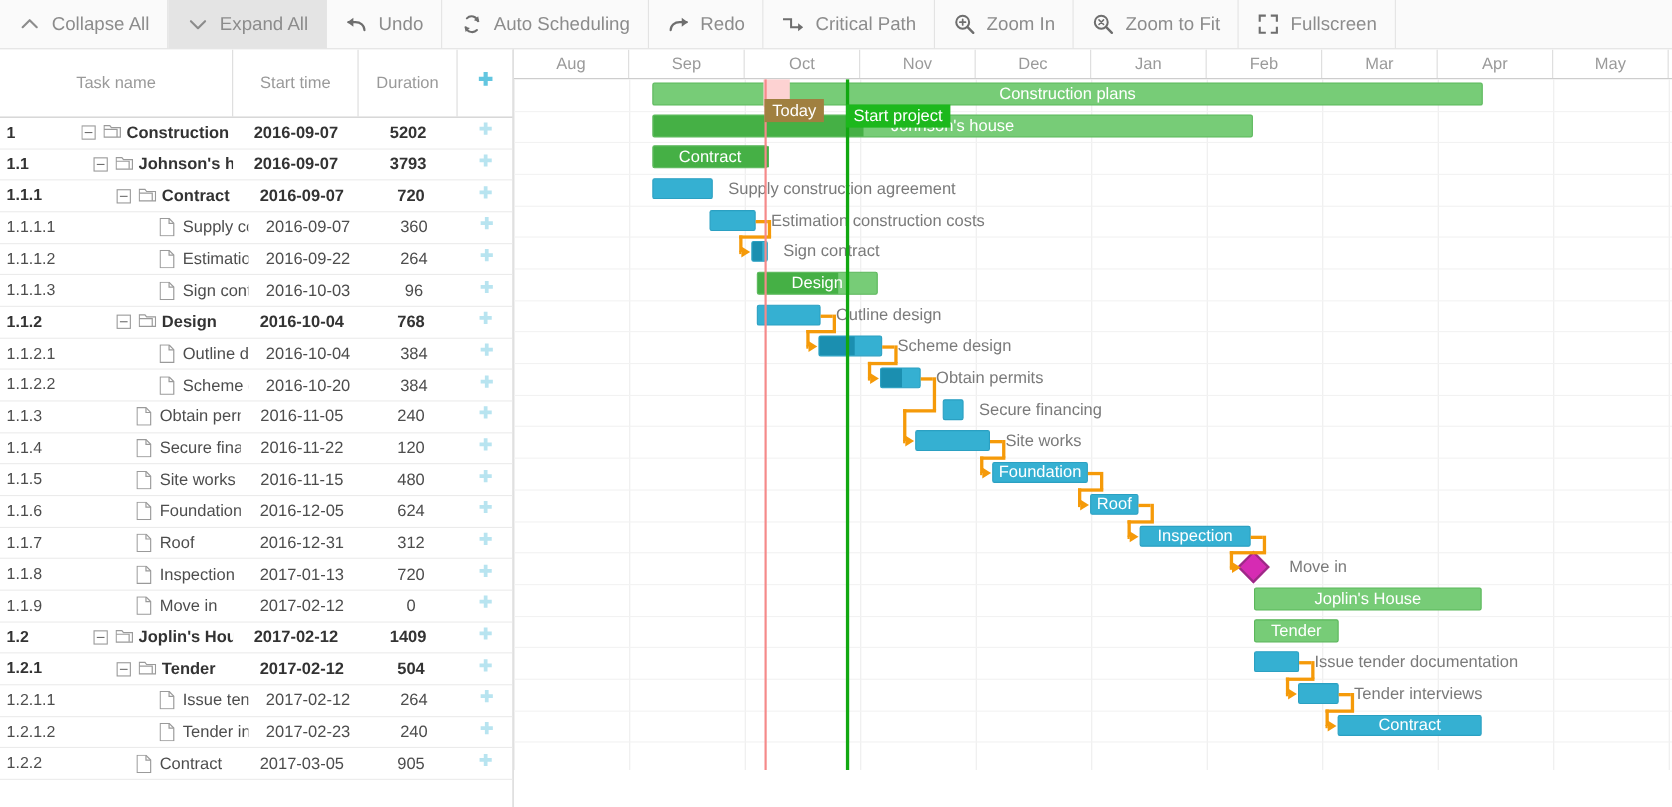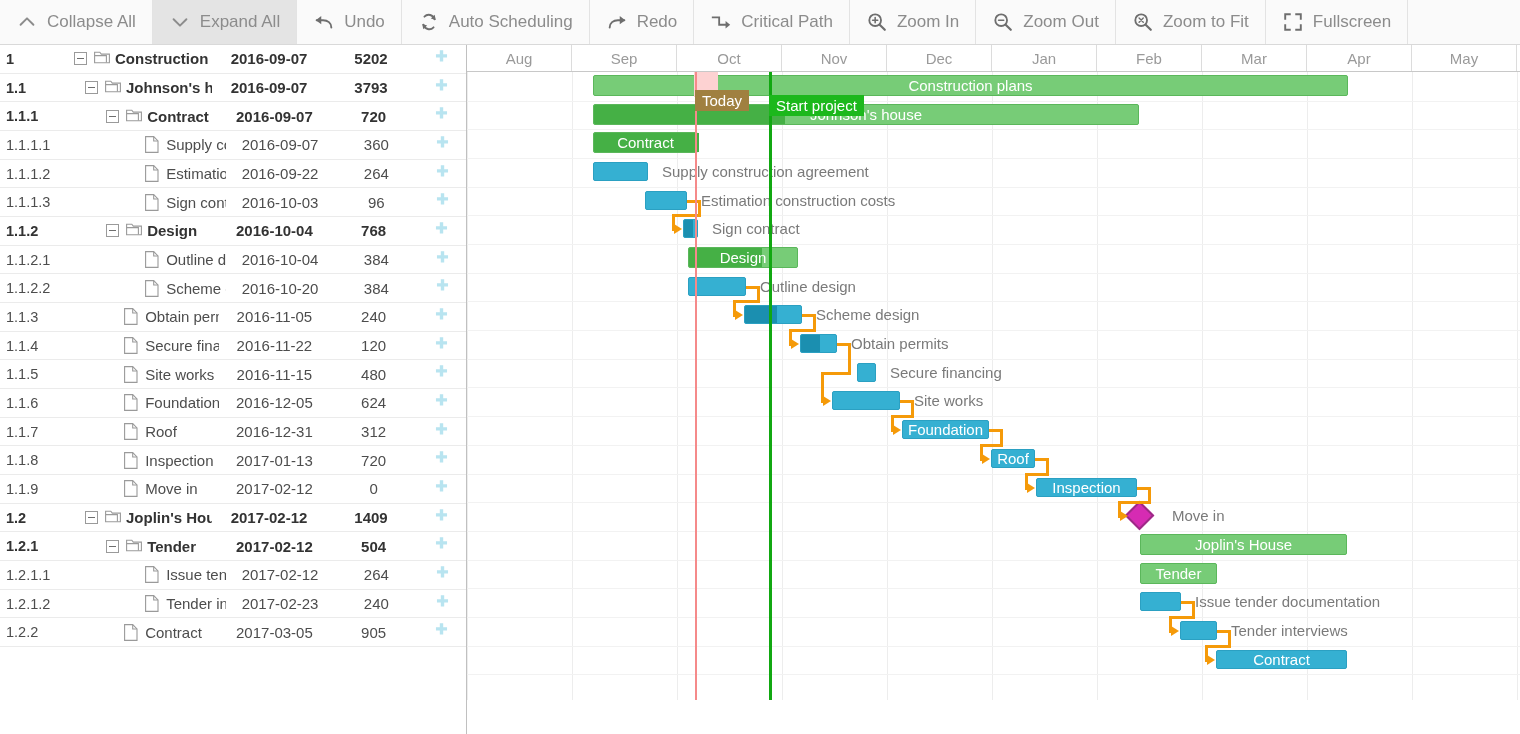--- a/index.html
+++ b/index.html
@@ -215,49 +215,51 @@
             <path stroke="#6e6e6e" stroke-width="1.7" stroke-linecap="round" d="M10 7.2v5.6M7.2 10h5.6"></path>
           </svg>
         </span>
         <span>Zoom In</span>
       </div>
       <div class="tb-btn">
         <span class="tb-ico">
           <svg viewBox="0 0 24 24">
             <circle cx="10" cy="10" r="6.4" fill="none" stroke="#6e6e6e" stroke-width="2"></circle>
             <path stroke="#6e6e6e" stroke-width="2.4" stroke-linecap="round" d="M14.9 14.9L20.5 20.5"></path>
-            <path stroke="#6e6e6e" stroke-width="1.7" stroke-linecap="round" d="M7.2 10h5.6"></path>
-          </svg>
-        </span>
-        <span>Zoom Out</span>
-      </div>
-      <div class="tb-btn">
-        <span class="tb-ico">
-          <svg viewBox="0 0 24 24">
-            <circle cx="10" cy="10" r="6.4" fill="none" stroke="#6e6e6e" stroke-width="2"></circle>
-            <path stroke="#6e6e6e" stroke-width="2.4" stroke-linecap="round" d="M14.9 14.9L20.5 20.5"></path>
             <path stroke="#6e6e6e" stroke-width="1.5" stroke-linecap="round" d="M7.7 7.7l4.6 4.6M12.3 7.7l-4.6 4.6"></path>
           </svg>
         </span>
         <span>Zoom to Fit</span>
       </div>
       <div class="tb-btn">
         <span class="tb-ico">
           <svg viewBox="0 0 24 24">
             <path fill="none" stroke="#6e6e6e" stroke-width="2.1" stroke-linecap="square" d="M3.5 8.5v-5h5M15.5 3.5h5v5M20.5 15.5v5h-5M8.5 20.5h-5v-5"></path>
           </svg>
         </span>
         <span>Fullscreen</span>
       </div>
       <div class="tb-btn tb-spacer"></div>
     </div>
 
   <div id="main">
 
     <div id="grid">
+      <div id="grid-head">
+        <div class="gh-cell gh-name">Task name</div>
+        <div class="gh-cell gh-start">Start time</div>
+        <div class="gh-cell gh-dur">Duration</div>
+        <div class="gh-cell gh-add">
+          <span class="plus-head plus-ico">
+            <svg width="19" height="19" viewBox="0 0 19 19">
+                <path fill="currentColor" d="M7.6 1.5h3.8v4.3h4.3v3.8h-4.3v4.3H7.6V9.6H3.3V5.8h4.3z"></path>
+              </svg>
+          </span>
+        </div>
+      </div>
       <div id="grid-rows">
           <div class="grow bold">
             <div class="c-wbs">1</div>
             <div class="c-name ind0" style="padding-left: 0px;">
               <span class="toggler"></span>
               <span class="tico">
                 <svg width="16" height="15" viewBox="0 0 16 15">
                   <path fill="#fff" stroke="#9a9a9a" stroke-width="1.1" d="M0.6 2.2h5.2l1.5 1.9h8.1v8.6H0.6z"></path>
                   <path fill="none" stroke="#9a9a9a" stroke-width="1.1" d="M0.6 5.6h11.8v6.9"></path>
                 </svg>

